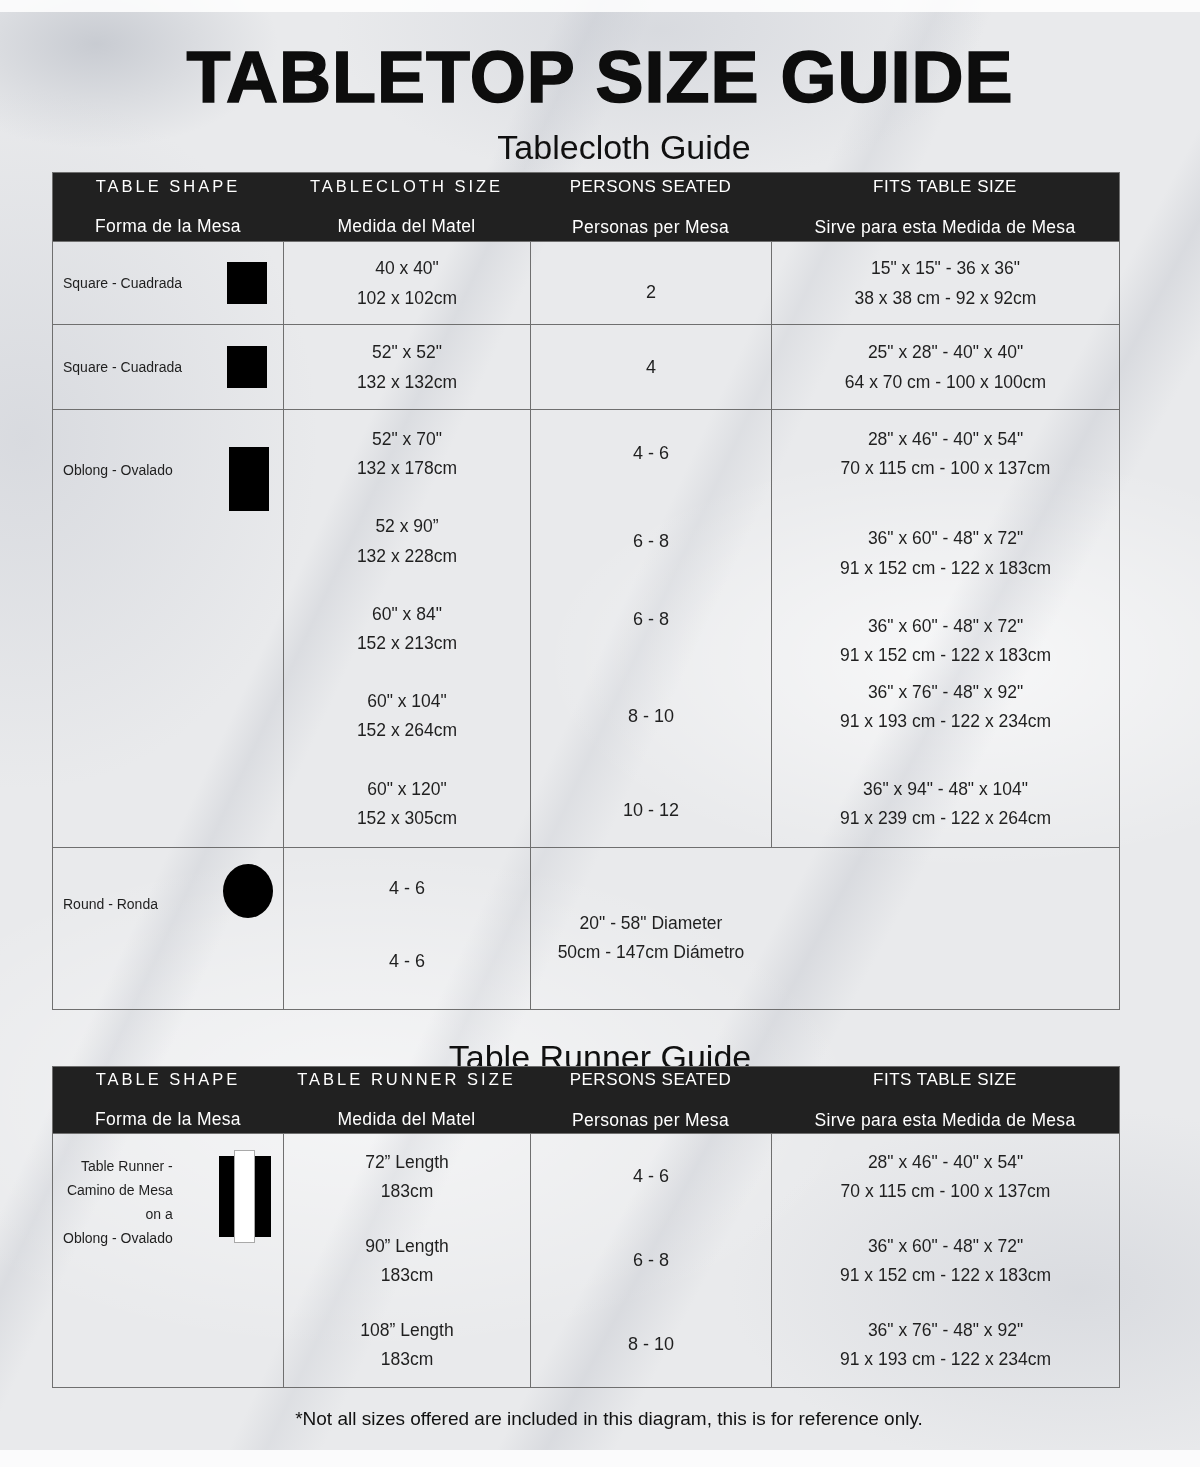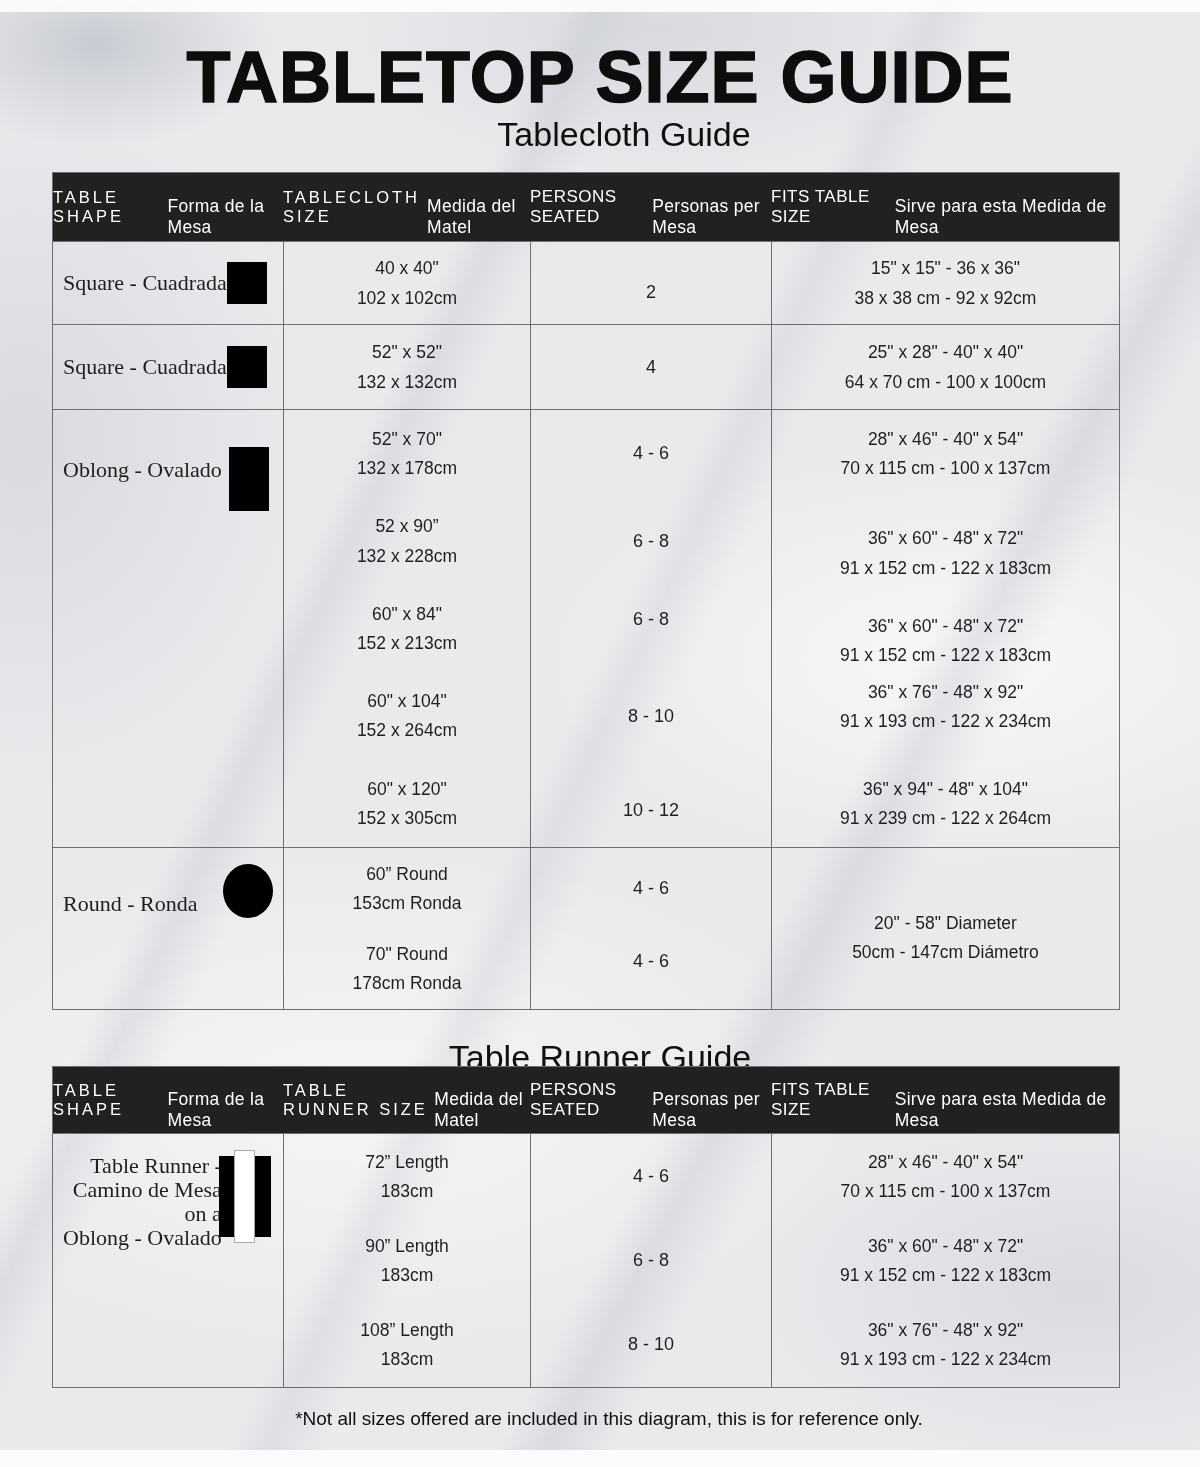--- a/index.html
+++ b/index.html
@@ -30,37 +30,37 @@
   .main-title {
     position:absolute; top:36px; left:0; width:100%;
     text-align:center; font-size:72px; font-weight:bold;
     letter-spacing:1px; color:#0d0d0d;
     -webkit-text-stroke:1.5px #0d0d0d;
   }
   .sub-title {
     position:absolute; left:0; width:100%;
     text-align:center; font-size:34px; font-weight:400; color:#101010;
   }
-  .sub1 { top:115px;padding-left:48px; }
+  .sub1 { top:128px;padding-left:48px; }
   .sub2 { top:1018px;margin-top:20px; }
 
   .tbl {
     position:absolute; left:52px; width:1068px;
     border:1px solid #6f6f6f;
   }
   .tbl1 { top:172px; }
   .tbl2 { top:1066px; }
 
   .thead {
     display:grid; grid-template-columns:230px 247px 241px 348px;
     background:#212121; color:#ffffff;
   }
   .tbl1 .thead { height:68px; }
   .tbl2 .thead { height:66px; }
-  .th { display:flex; flex-direction:row; justify-content:center; align-items:center; }
+  .th { display:flex; flex-direction:column; justify-content:center; align-items:center; }
   .th1 { font-size:16.5px; letter-spacing:3px; }
   .th1.narrow { letter-spacing:0.5px; font-size:17px; }
   .th2 { font-size:17.5px; letter-spacing:0.3px; margin-top:20px; }
 
   .trow {
     display:grid; grid-template-columns:230px 247px 241px 348px;
     border-top:1px solid #6f6f6f;
   }
   .td { border-left:1px solid #6f6f6f; position:relative; }
   .td:first-child { border-left:none; }
@@ -71,21 +71,21 @@
   .r-round { height:162px; }
   .r-runner { height:254px; }
 
   .cellc { display:flex; flex-direction:column; justify-content:center; align-items:center; gap:9px; text-align:center; }
   .line { font-size:17.5px; line-height:1.15; color:#1f1f1f; }
   .persons-line { font-size:18px; }
   .pt18 { padding-top:18px; }
 
   .shape-cell { display:block; }
   .shape-label {
-    position:absolute; left:10px; font-size:22px; color:#1f1f1f; line-height:24px;font-family:Liberation Serif, serif;
+    position:absolute; left:10px; font-size:14px; color:#1f1f1f; line-height:24px;
   }
   .v-center { top:50%; transform:translateY(-50%); }
 
   .shp { position:absolute; background:#000; }
   .shp-square { left:174px; top:50%; transform:translateY(-50%); width:40px; height:42px; }
   .shp-oblong { left:176px; top:37px; width:40px; height:64px; }
   .shp-circle { left:170px; top:16px; width:50px; height:54px; border-radius:50%; }
 
   .runner-icon { position:absolute; left:166px; top:16px; width:52px; height:94px; background:transparent; }
   .runner-table { position:absolute; left:0; top:6px; width:52px; height:81px; background:#000; }
@@ -234,30 +234,20 @@
           <div class="line">36" x 94" - 48" x 104"</div>
           <div class="line">91 x 239 cm - 122 x 264cm</div>
         </div>
       </div>
     </div>
 
     <div class="trow r-round">
       <div class="td shape-cell">
         <span class="shape-label" style="top:44px;">Round - Ronda</span>
         <span class="shp shp-circle"></span>
-      </div>
-      <div class="td stack stack2">
-        <div class="slot">
-          <div class="line">60” Round</div>
-          <div class="line">153cm Ronda</div>
-        </div>
-        <div class="slot">
-          <div class="line">70" Round</div>
-          <div class="line">178cm Ronda</div>
-        </div>
       </div>
       <div class="td stack stack2">
         <div class="slot">
             <div class="line persons-line">4 - 6</div>
           </div>
         <div class="slot">
             <div class="line persons-line" style="margin-top:-14px;">4 - 6</div>
           </div>
       </div>
       <div class="td cellc fits-round">

